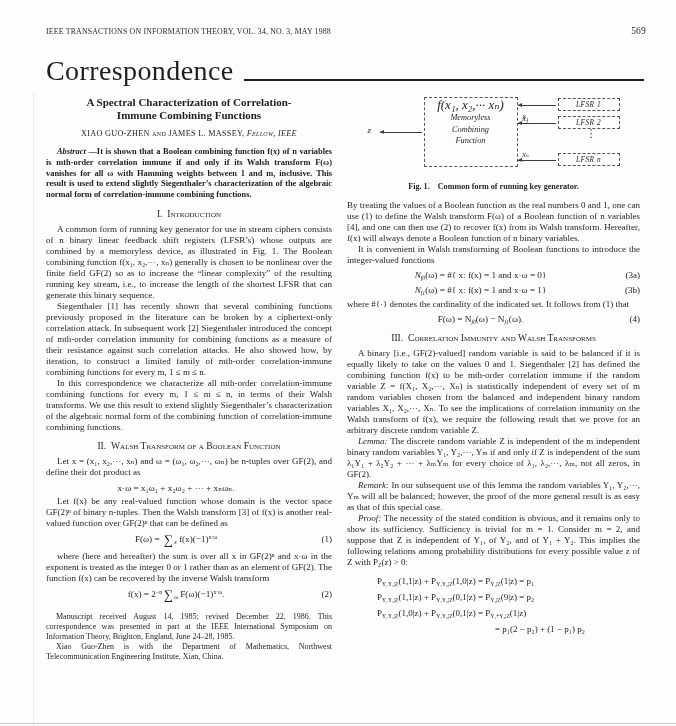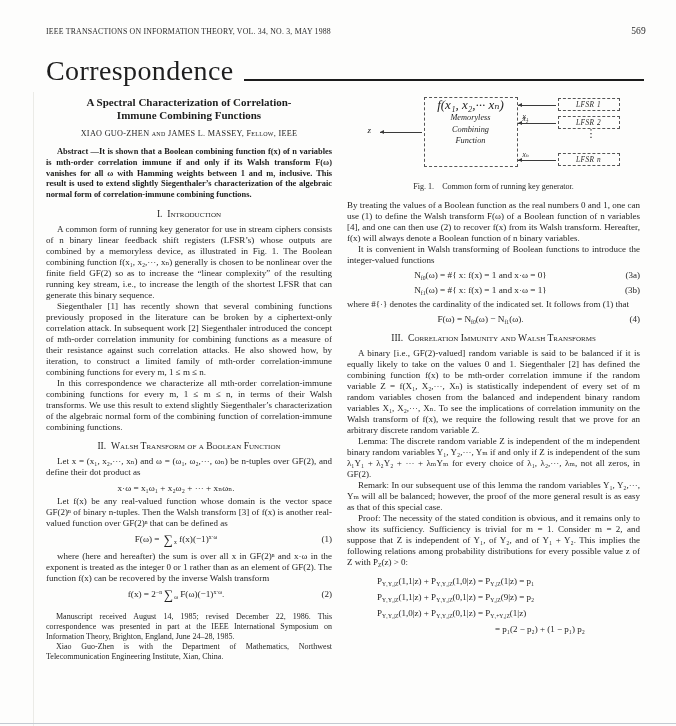--- a/index.html
+++ b/index.html
@@ -35,21 +35,21 @@
   .eq-c{flex:1;text-align:center;font-size:9.2px;}
   .eq-n{font-size:9px;width:26px;text-align:right;}
 
   .peq{font-size:9px;margin:5px 0 5px 30px;}
   .peq.cont{margin-left:148px;}
 
   .footnote{margin-top:9px;font-size:8px;line-height:9.9px;text-align:justify;}
   .footnote p{margin:0;text-indent:10px;}
 
   
-  .i{}
+  .i{font-style:italic;}
   .sc{font-variant:small-caps;}
   .sub{font-size:62%;vertical-align:-0.35em;}
   .sup{font-size:62%;vertical-align:0.5em;}
   .bigop{font-size:140%;vertical-align:-0.15em;margin:0 1px 0 2px;}
 
   
   .fig-block{margin:2px 0 0;}
   .fig-canvas{position:relative;width:268px;height:80px;margin:0 auto;}
   .fig-z{position:absolute;left:8px;top:29px;font-size:9px;font-style:italic;}
   .wire{position:absolute;height:0;border-top:1px solid #3a3a3a;}
@@ -57,21 +57,21 @@
     border-top:2.5px solid transparent;border-bottom:2.5px solid transparent;border-right:4.5px solid #3a3a3a;}
   .fig-box{position:absolute;left:64px;top:1px;width:94px;height:70px;border:1px dashed #555;
     text-align:center;box-sizing:border-box;padding-top:2px;}
   .fig-fn{font-size:13px;font-style:italic;line-height:9px;}
   .fig-mem{font-size:8.3px;font-style:italic;line-height:11.5px;margin-top:3px;}
   .fig-mem div{white-space:nowrap;}
   .wlabel{position:absolute;font-size:7.5px;font-style:italic;}
   .lfsr{position:absolute;left:198px;width:62px;height:13px;border:1px dashed #555;box-sizing:border-box;
     font-size:7.3px;font-style:italic;text-align:center;line-height:11px;letter-spacing:0.5px;}
   .fig-dots{position:absolute;left:226px;top:32px;font-size:11px;line-height:10px;}
-  .fig-caption{text-align:center;font-size:8.1px;margin-top:6px;}
+  .fig-caption{text-align:center;font-size:8.1px;margin-top:6px;font-weight:bold;}
 </style>
 </head>
 <body>
 
 <div class="page">
   <div class="scan-edge-left"></div>
 
   <div class="running-head">
     <span>IEEE TRANSACTIONS ON INFORMATION THEORY, VOL. 34, NO. 3, MAY 1988</span>
     <span class="pageno">569</span>

